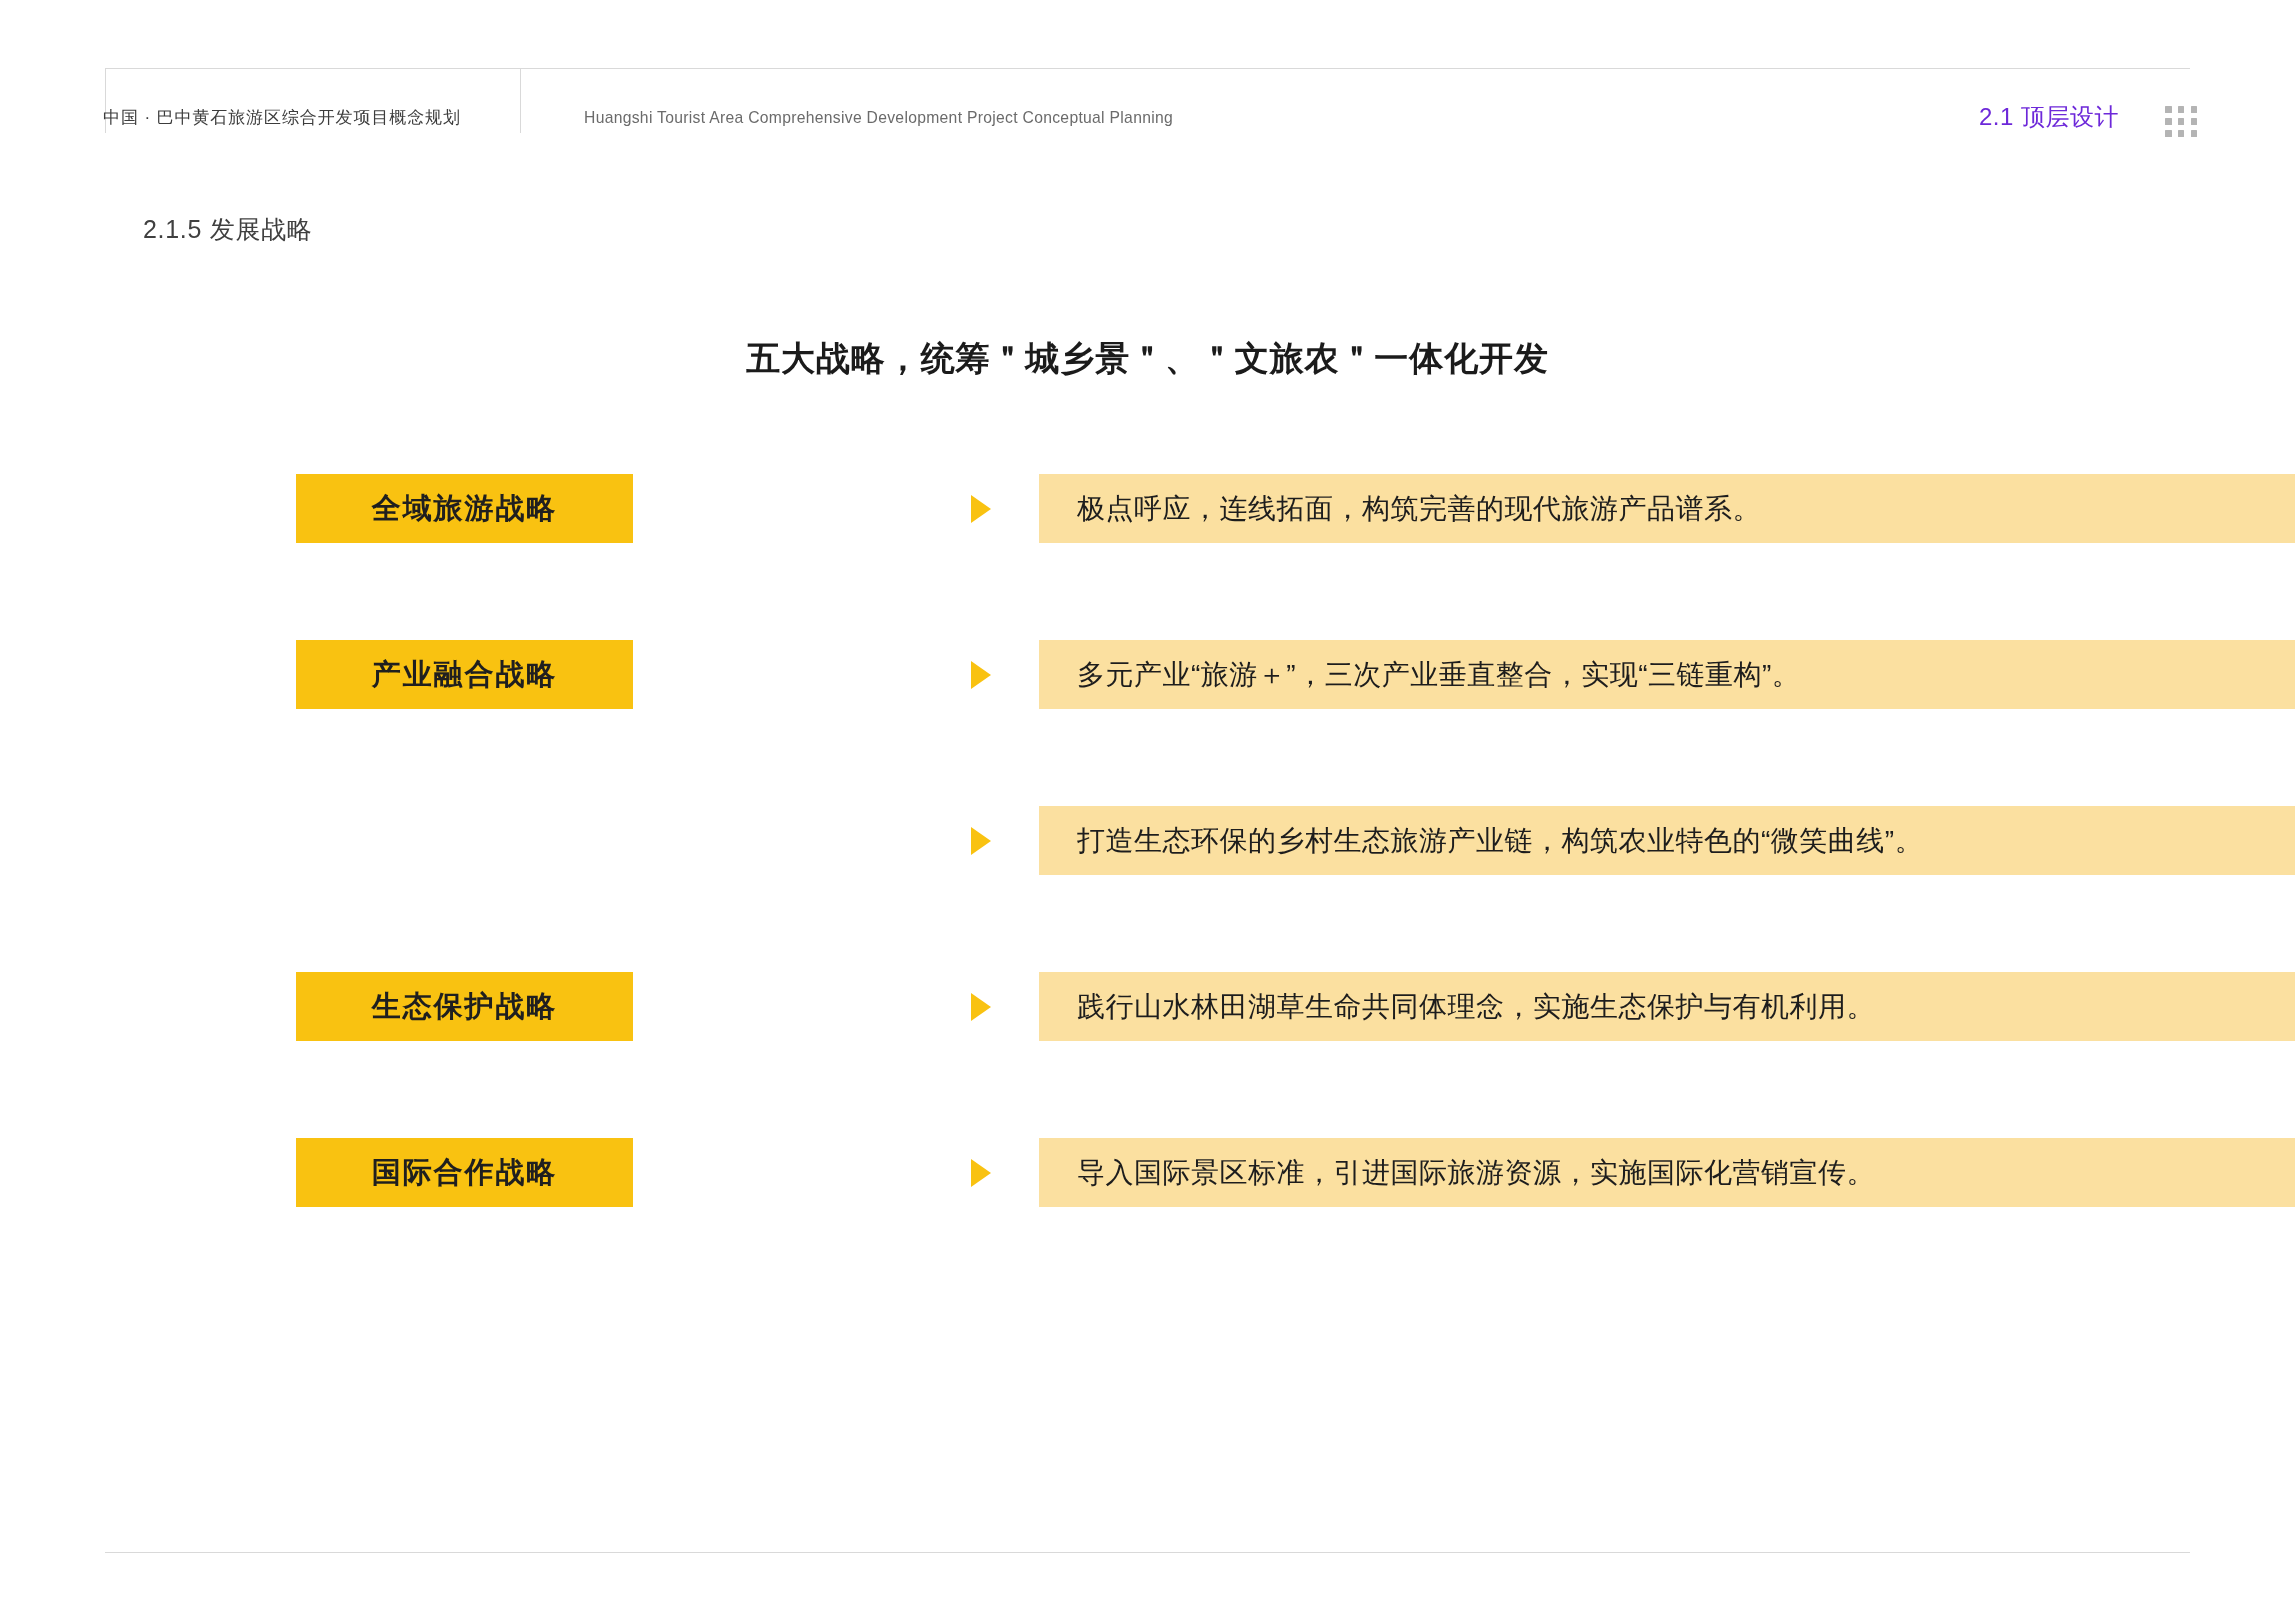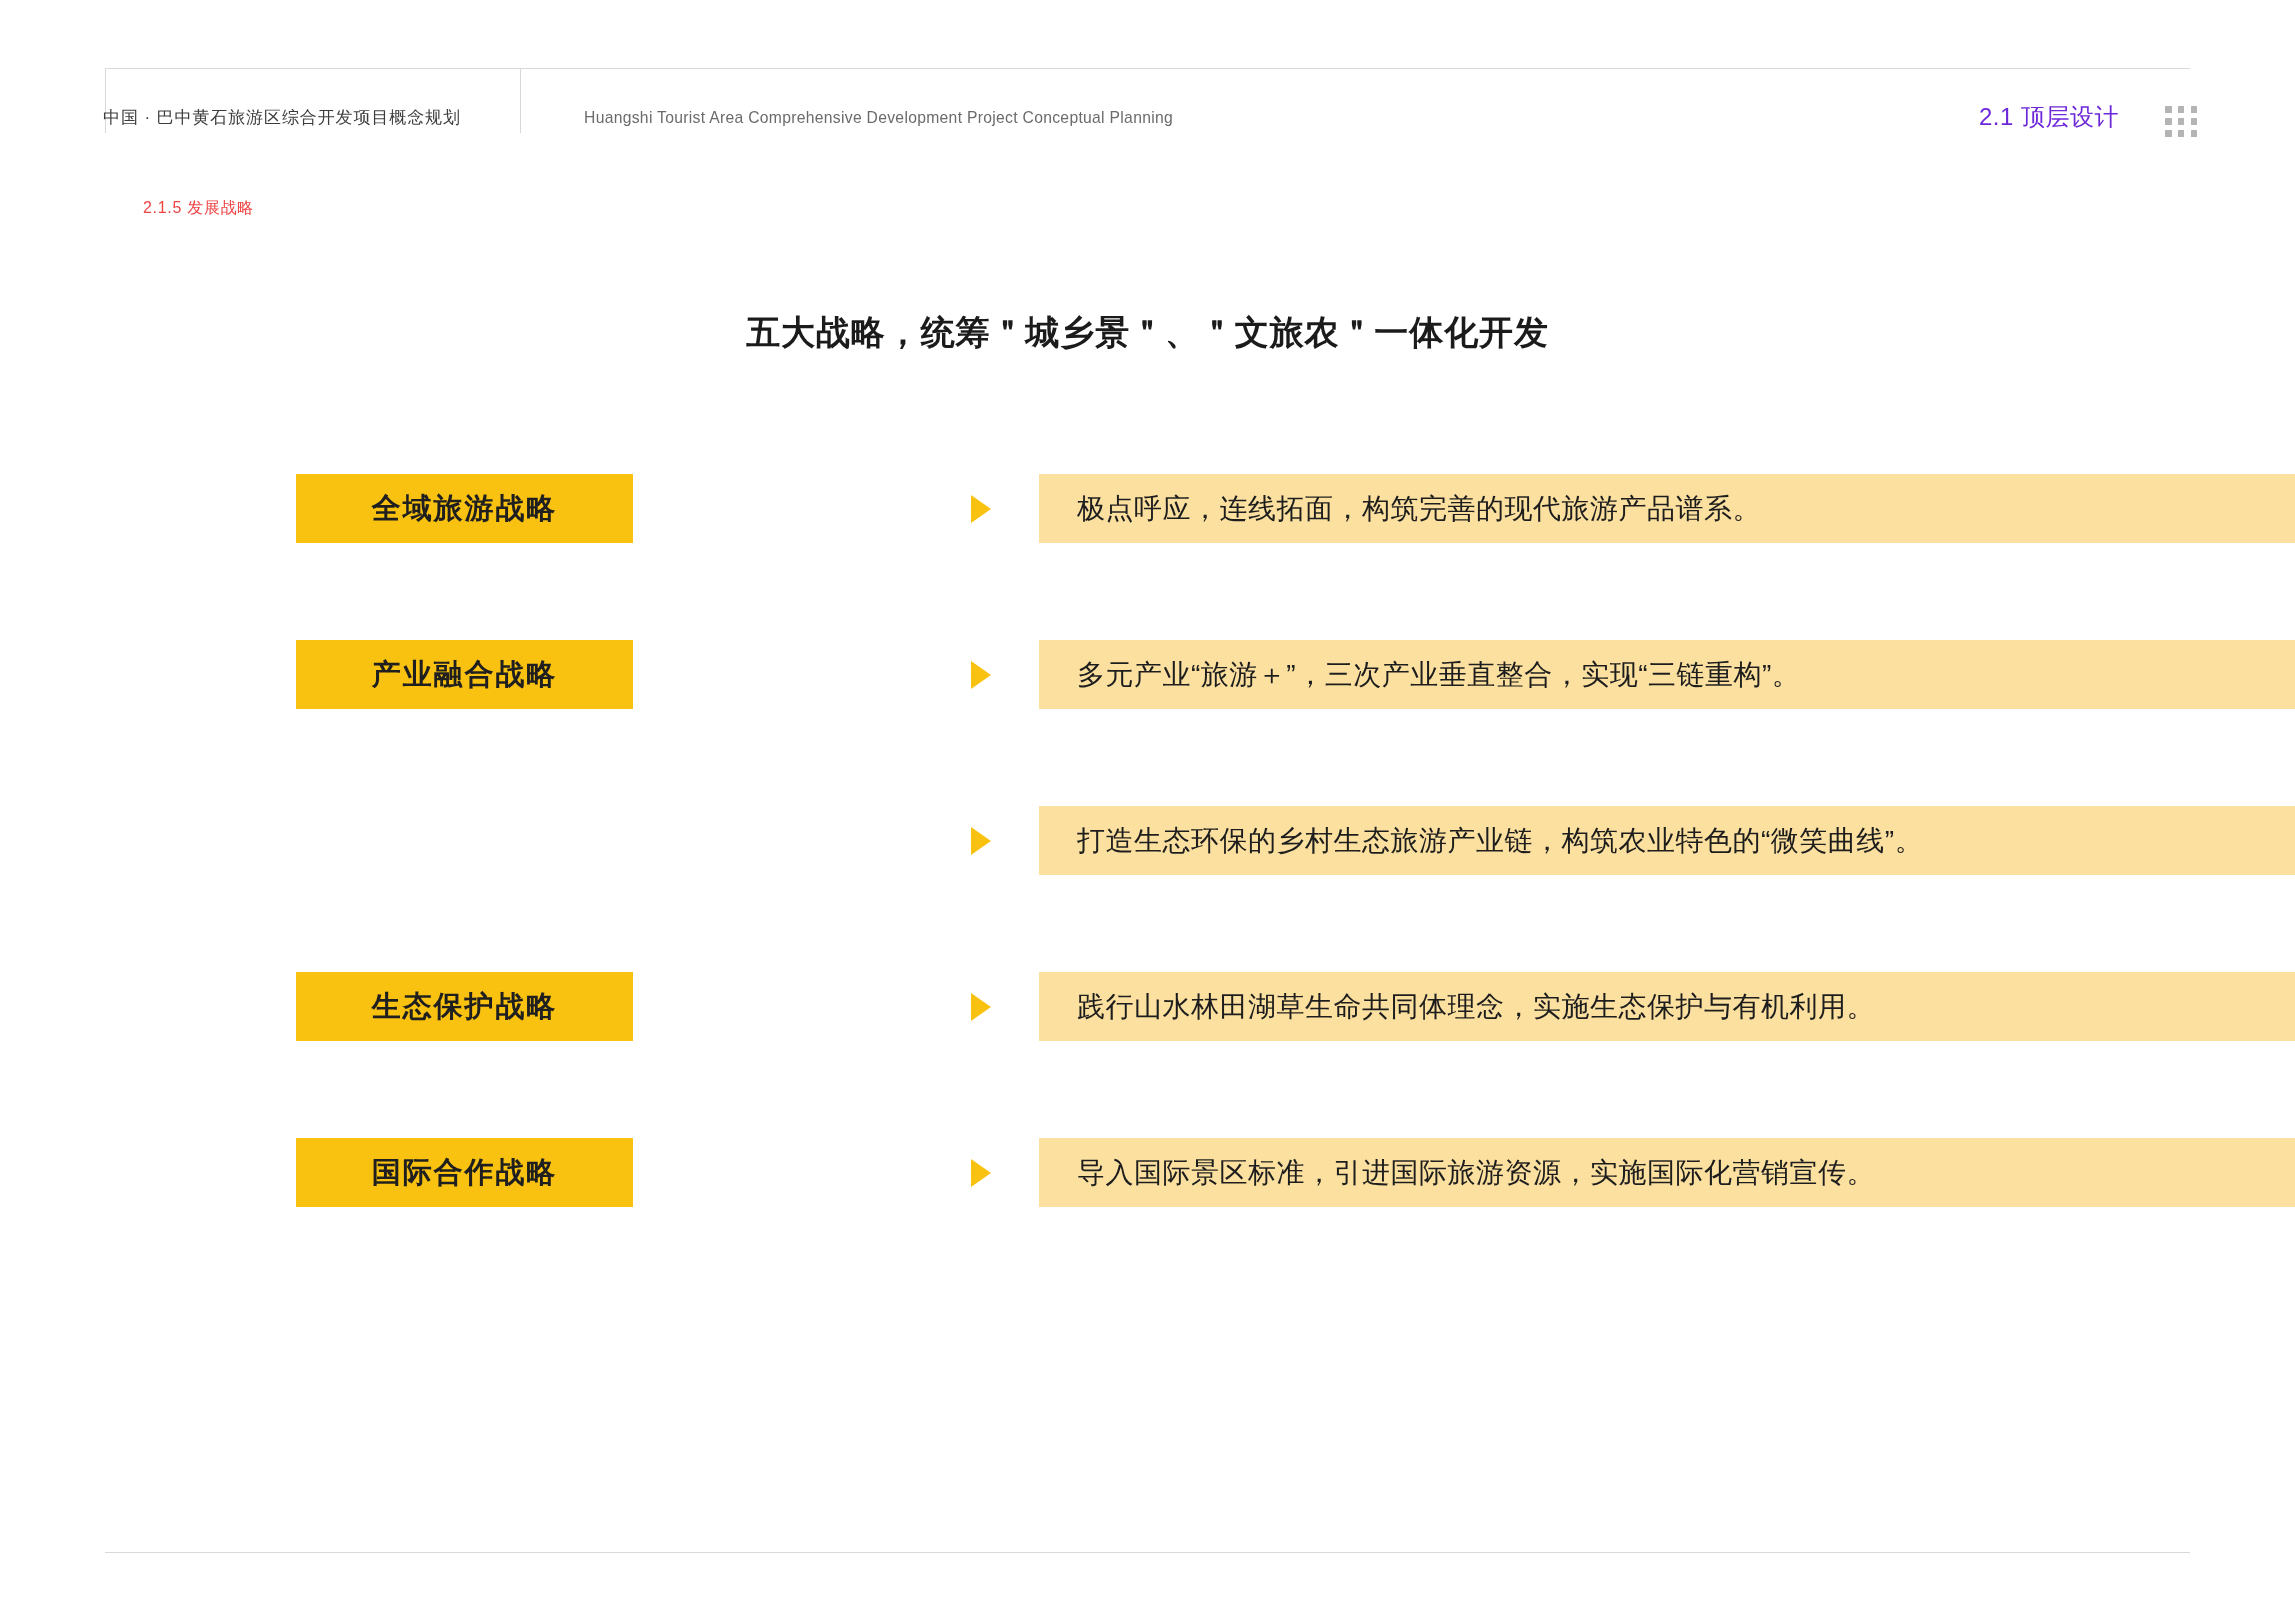--- a/index.html
+++ b/index.html
@@ -84,32 +84,32 @@
     display: block;
     width: 6.5px;
     height: 6.5px;
     background: #b4b4b4;
     border-radius: 0.5px;
   }
 
   
   .subsection-label {
     position: absolute;
-    top: 198px;
+    top: 213px;
     left: 143px;
-    font-size: 16px;
-    color: #ef4444;
+    font-size: 25px;
+    color: #404040;
     letter-spacing: 0.7px;
     white-space: nowrap;
   }
 
   
   .main-heading {
     position: absolute;
-    top: 310px;
+    top: 336px;
     left: 0;
     width: 2295px;
     text-align: center;
     font-size: 34px;
     font-weight: bold;
     color: #1b1b1b;
     letter-spacing: 0.9px;
   }
 
   

